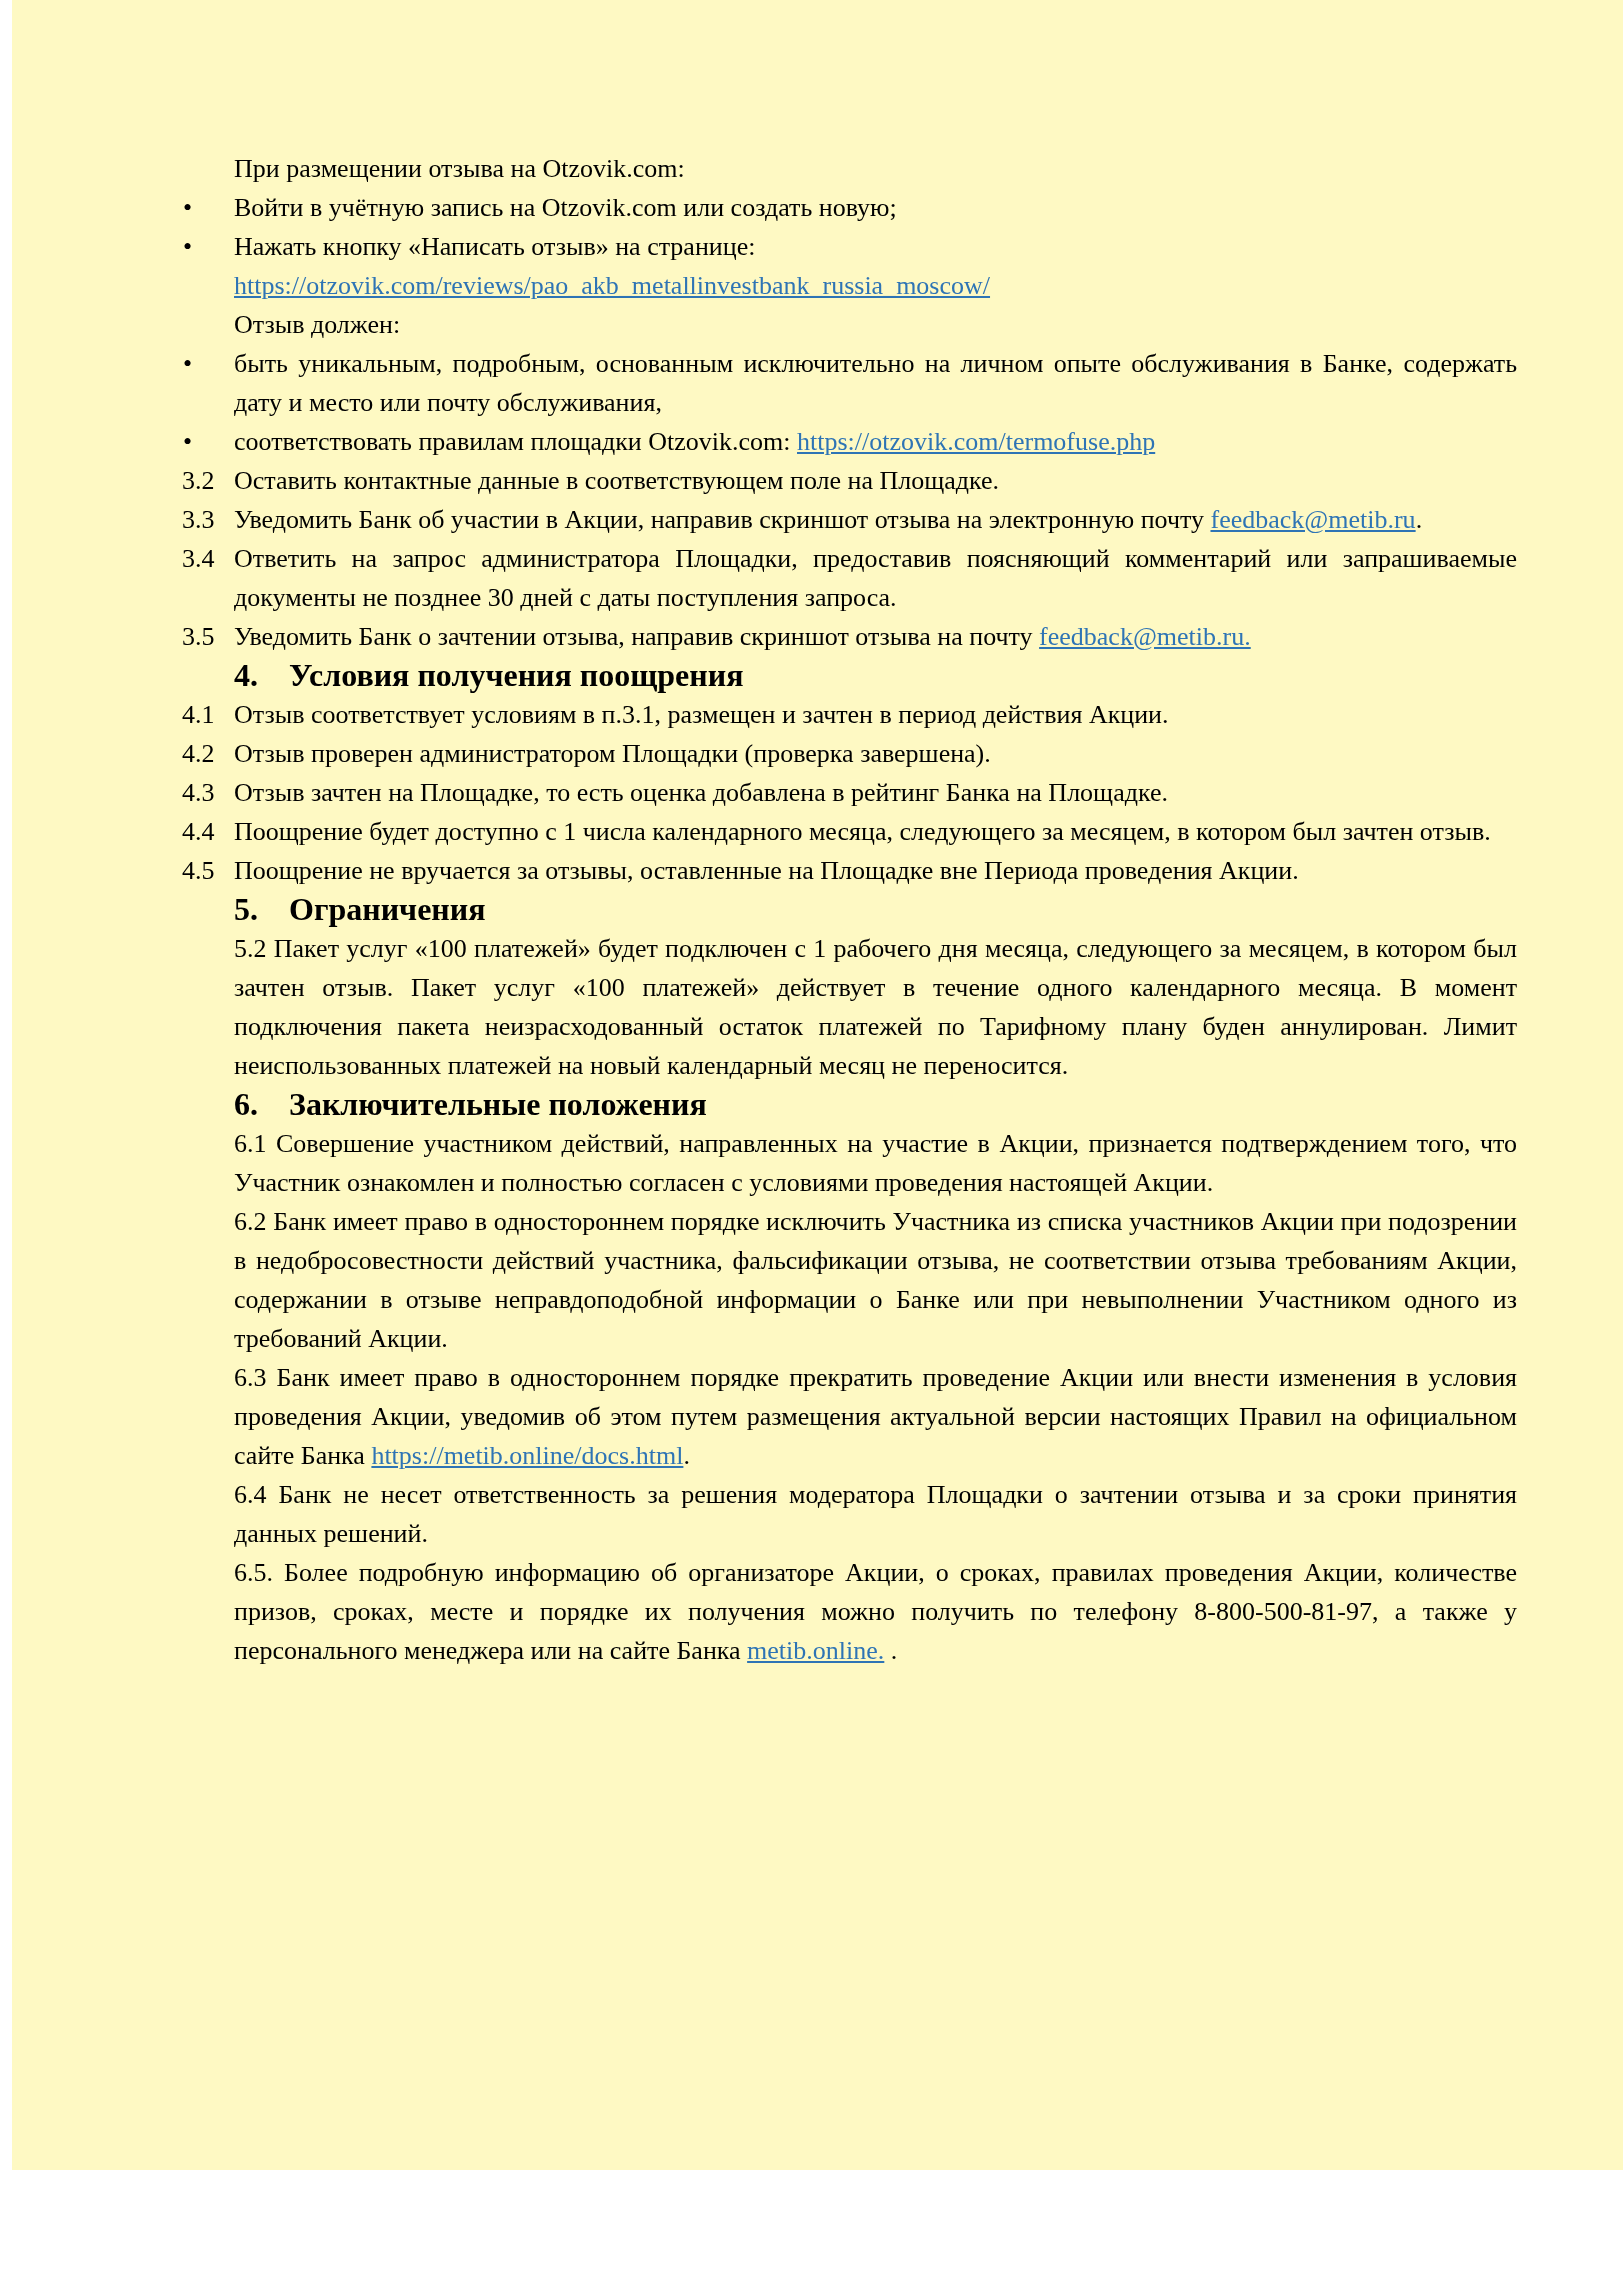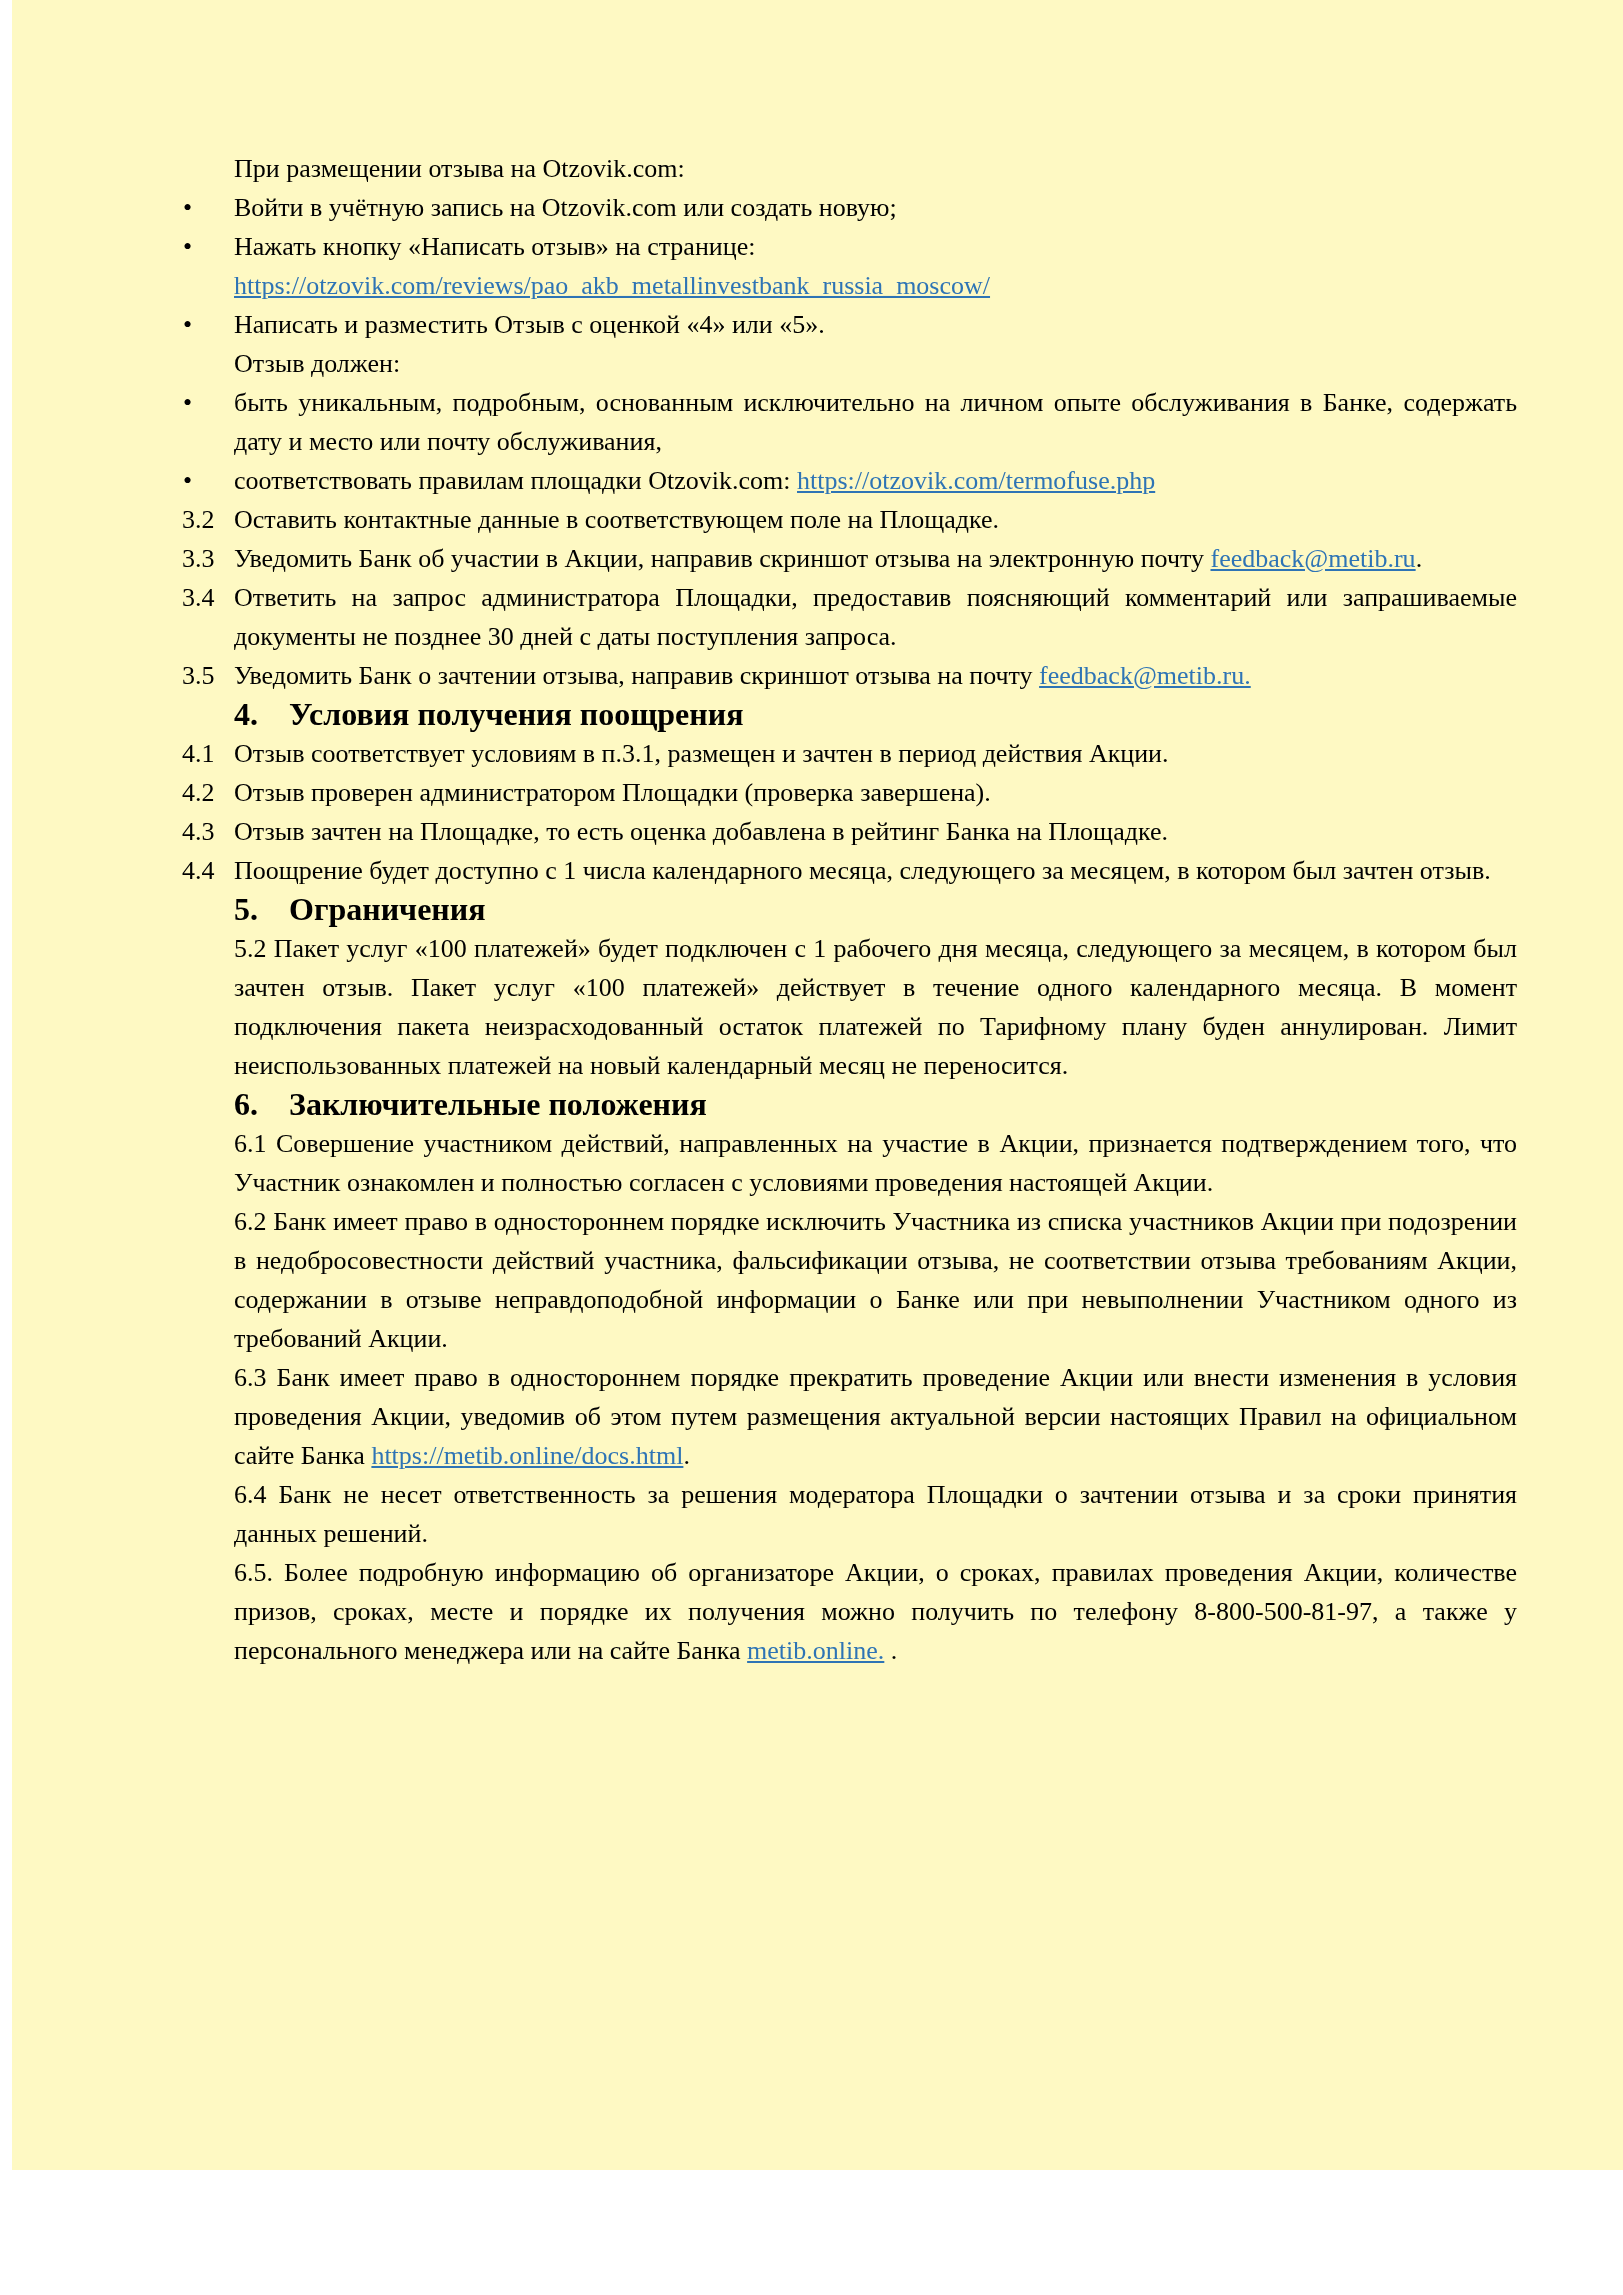--- a/index.html
+++ b/index.html
@@ -28,21 +28,20 @@
 
 <div class="page">
   <div class="content">
 
     <p><span>При размещении отзыва на Otzovik.com:</span></p>
 
     <div class="bullet"><span class="bmark">•</span><span>Войти в учётную запись на Otzovik.com или создать новую;</span></div>
 
     <div class="bullet"><span class="bmark">•</span><span>Нажать кнопку «Написать отзыв» на странице:</span><br><a class="link">https://otzovik.com/reviews/pao_akb_metallinvestbank_russia_moscow/</a></div>
 
-    <div class="bullet"><span class="bmark">•</span><span>Написать и разместить Отзыв с оценкой «4» или «5».</span></div>
 
     <p class="must"><span>Отзыв должен:</span></p>
 
     <div class="bullet"><span class="bmark">•</span><span>быть уникальным, подробным, основанным исключительно на личном опыте обслуживания в Банке, содержать дату и место или почту обслуживания,</span></div>
 
     <div class="bullet"><span class="bmark">•</span><span>соответствовать правилам площадки Otzovik.com: </span><a class="link">https://otzovik.com/termofuse.php</a></div>
 
     <div class="hang"><span class="hnum">3.2</span><span>Оставить контактные данные в соответствующем поле на Площадке.</span></div>
 
     <div class="hang"><span class="hnum">3.3</span><span>Уведомить Банк об участии в Акции, направив скриншот отзыва на электронную почту </span><a class="link">feedback@metib.ru</a><span>.</span></div>
@@ -50,20 +49,21 @@
     <div class="hang"><span class="hnum">3.4</span><span>Ответить на запрос администратора Площадки, предоставив поясняющий комментарий или запрашиваемые документы не позднее 30 дней с даты поступления запроса.</span></div>
 
     <div class="hang"><span class="hnum">3.5</span><span>Уведомить Банк о зачтении отзыва, направив скриншот отзыва на почту </span><a class="link">feedback@metib.ru.</a></div>
 
     <h2 class="heading"><span class="hno">4.</span><span>Условия получения поощрения</span></h2>
 
     <div class="hang"><span class="hnum">4.1</span><span>Отзыв соответствует условиям в п.3.1, размещен и зачтен в период действия Акции.</span></div>
     <div class="hang"><span class="hnum">4.2</span><span>Отзыв проверен администратором Площадки (проверка завершена).</span></div>
     <div class="hang"><span class="hnum">4.3</span><span>Отзыв зачтен на Площадке, то есть оценка добавлена в рейтинг Банка на Площадке.</span></div>
     <div class="hang"><span class="hnum">4.4</span><span>Поощрение будет доступно с 1 числа календарного месяца, следующего за месяцем, в котором был зачтен отзыв.</span></div>
+    <div class="hang"><span class="hnum">4.5</span><span>Поощрение не вручается за отзывы, оставленные на Площадке вне Периода проведения Акции.</span></div>
 
     <h2 class="heading"><span class="hno">5.</span><span>Ограничения</span></h2>
 
     <p><span>5.2</span> <span>Пакет услуг «100 платежей» будет подключен с 1 рабочего дня месяца, следующего за месяцем, в котором был зачтен отзыв. Пакет услуг «100 платежей» действует в течение одного календарного месяца. В момент подключения пакета неизрасходованный остаток платежей по Тарифному плану буден аннулирован. Лимит неиспользованных платежей на новый календарный месяц не переносится.</span></p>
 
     <h2 class="heading"><span class="hno">6.</span><span>Заключительные положения</span></h2>
 
     <p><span>6.1</span> <span>Совершение участником действий, направленных на участие в Акции, признается подтверждением того, что Участник ознакомлен и полностью согласен с условиями проведения настоящей Акции.</span></p>
     <p><span>6.2</span> <span>Банк имеет право в одностороннем порядке исключить Участника из списка участников Акции при подозрении в недобросовестности действий участника, фальсификации отзыва, не соответствии отзыва требованиям Акции, содержании в отзыве неправдоподобной информации о Банке или при невыполнении Участником одного из требований Акции.</span></p>
     <p><span>6.3</span> <span>Банк имеет право в одностороннем порядке прекратить проведение Акции или внести изменения в условия проведения Акции, уведомив об этом путем размещения актуальной версии настоящих Правил на официальном сайте Банка </span><a class="link">https://metib.online/docs.html</a><span>.</span></p>

